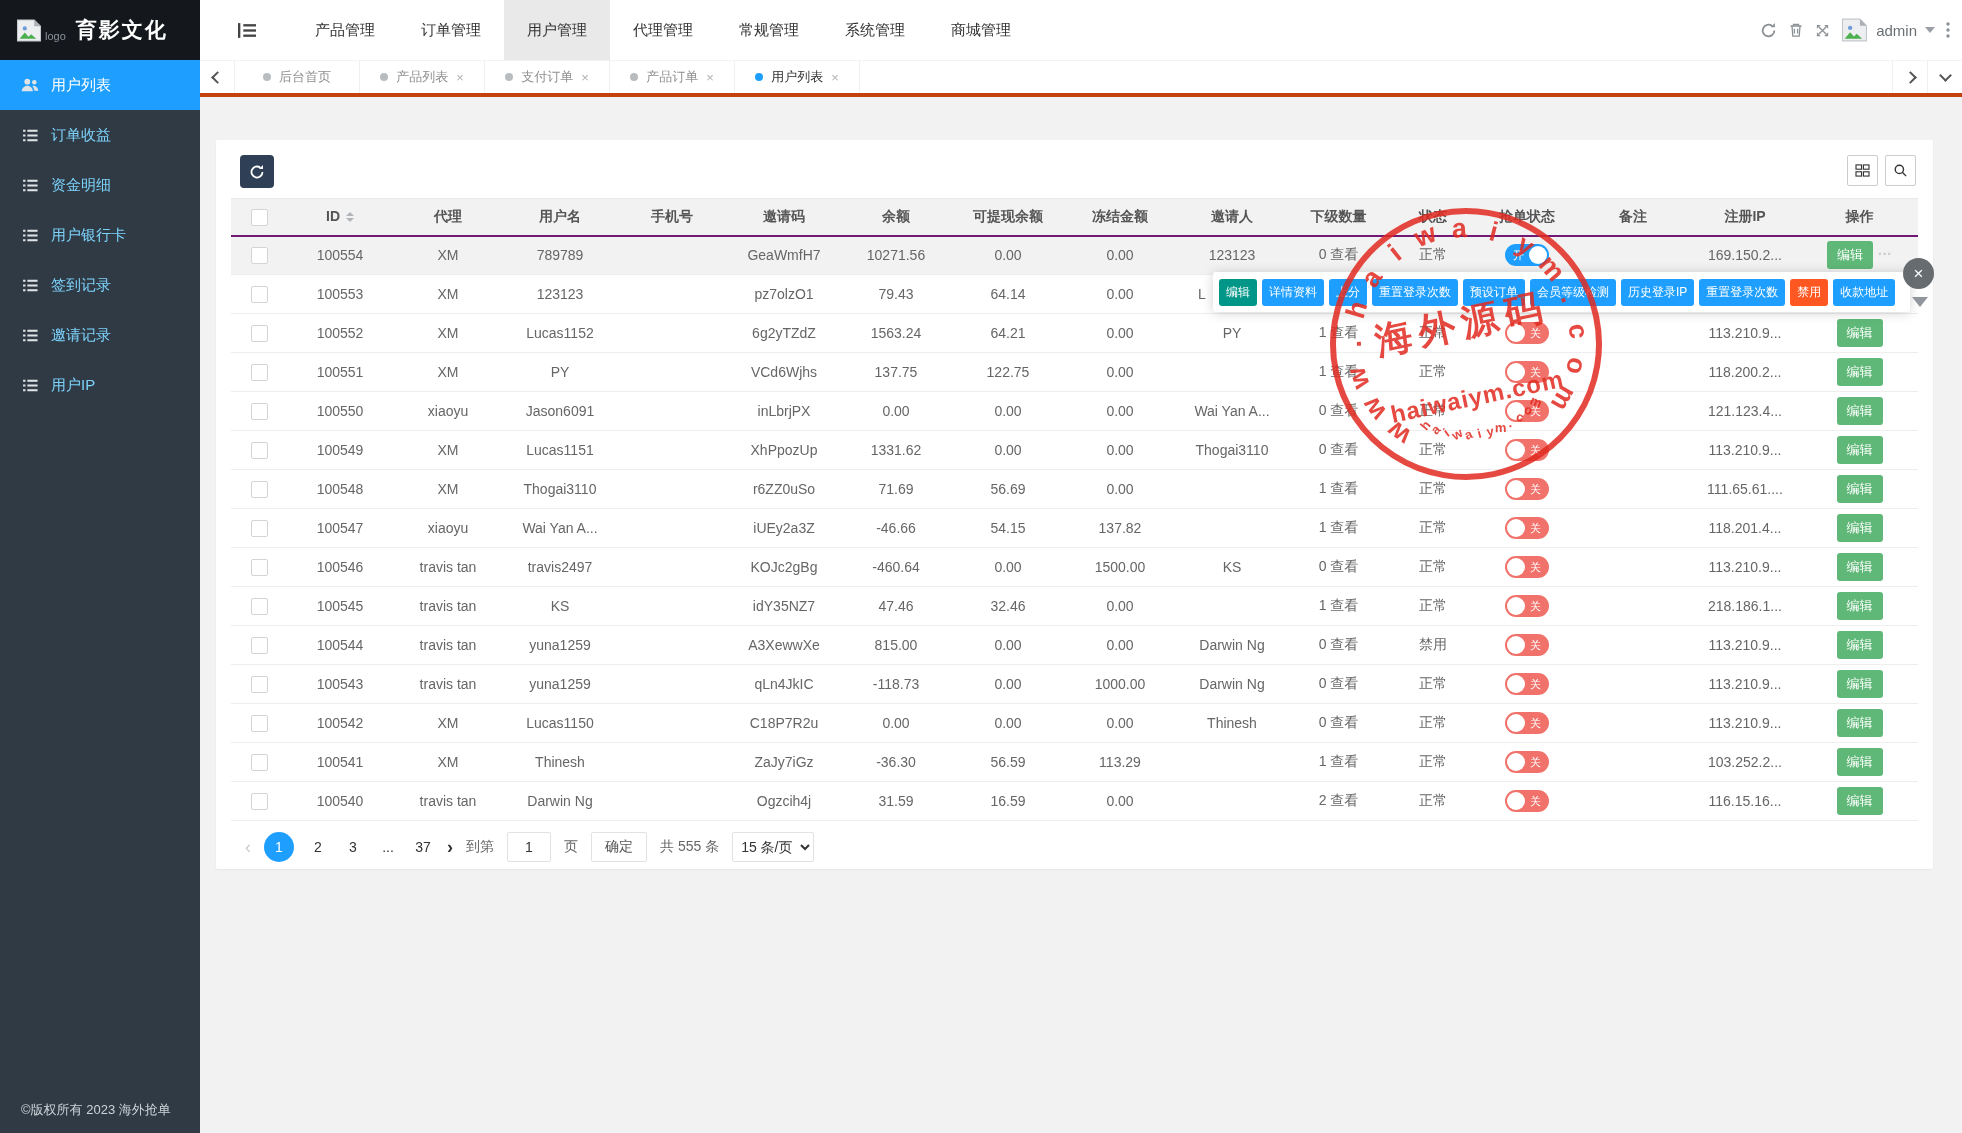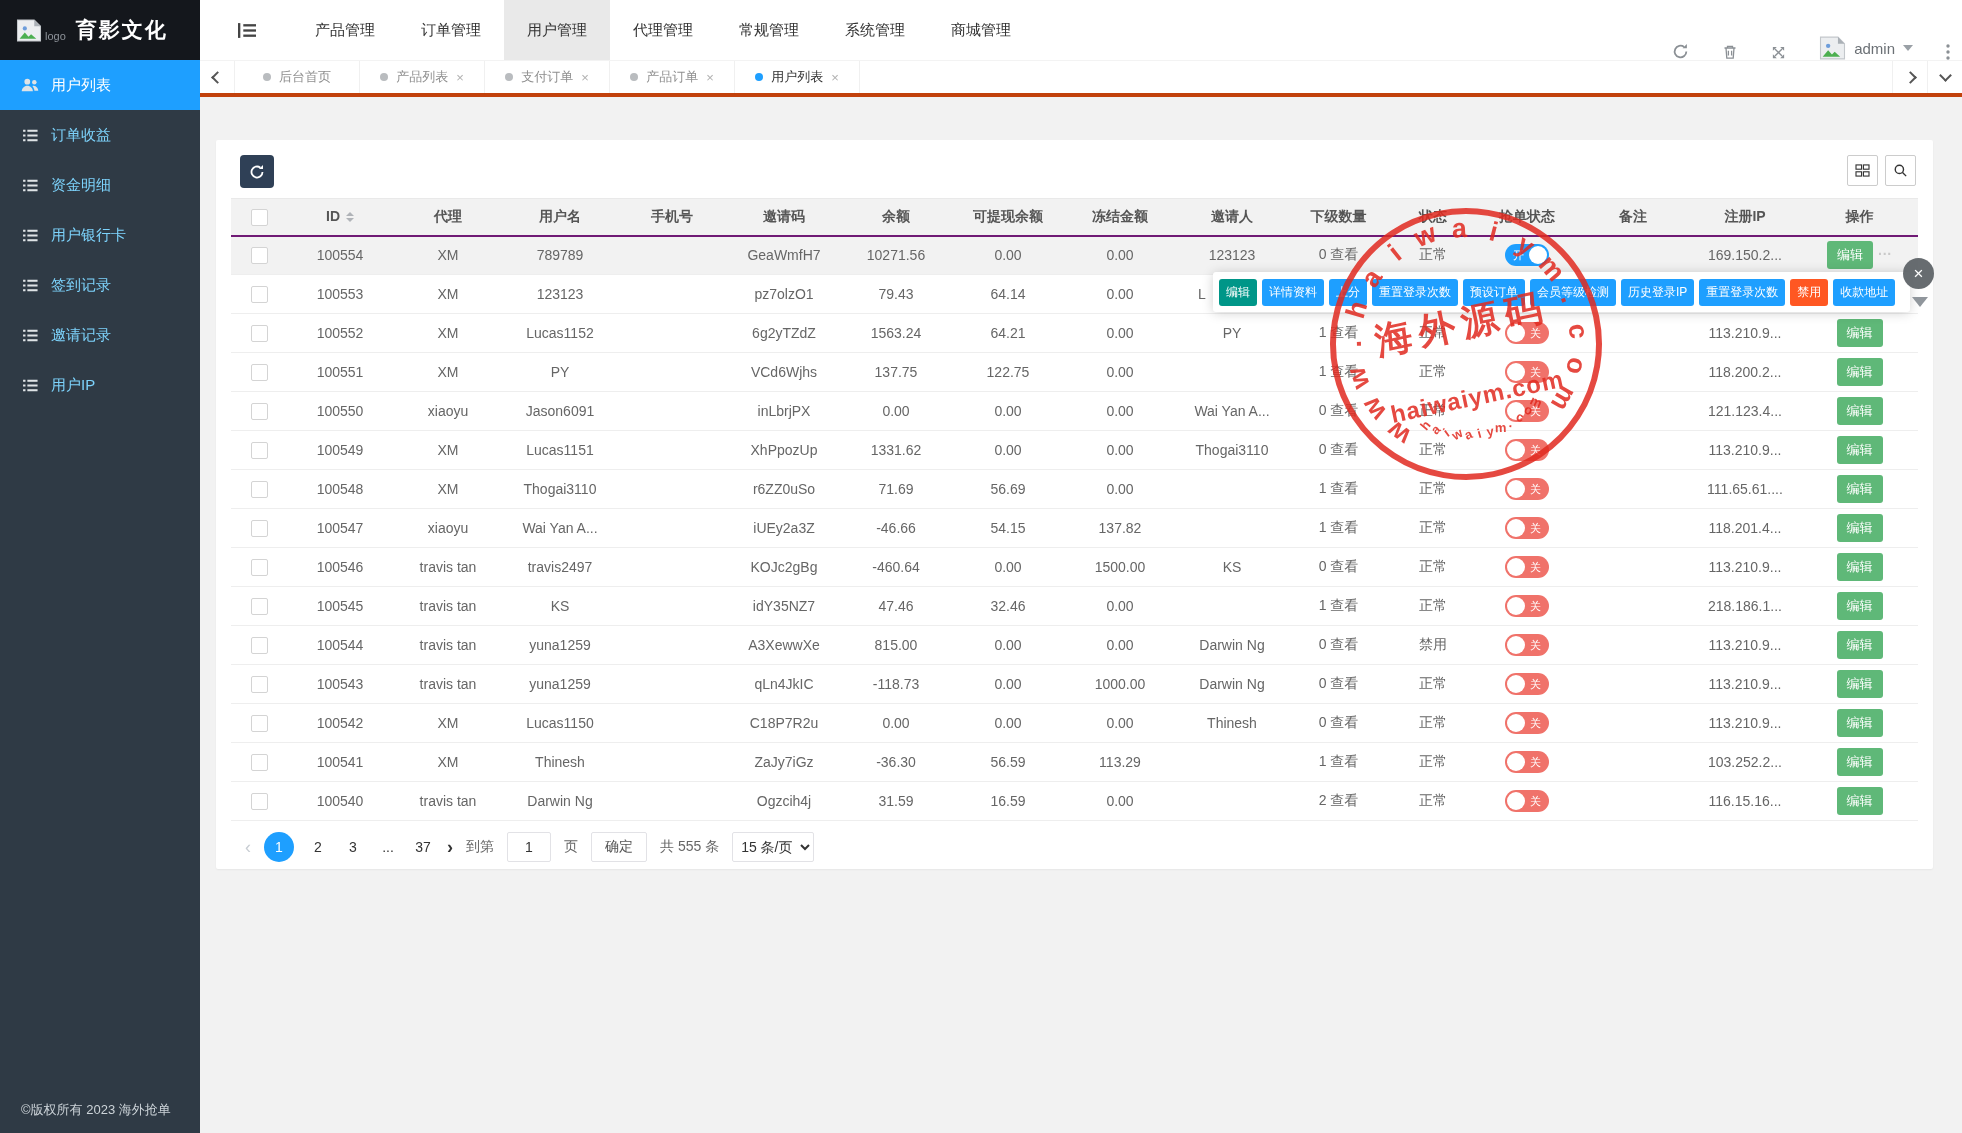--- a/index.html
+++ b/index.html
@@ -10,21 +10,21 @@
 
 .topbar{position:absolute;left:0;top:0;right:0;height:60px;background:#fff;z-index:10}
 .logo-block{position:absolute;left:0;top:0;width:200px;height:60px;background:#14171c;color:#fff;display:flex;align-items:center;padding-left:16px}
 .broken-img{display:inline-flex;align-items:flex-end;gap:3px}
 .logo-alt{font-size:11px;color:#8d9299}
 .brand{font-size:21px;font-weight:bold;letter-spacing:2px;margin-left:10px}
 .hamburger{position:absolute;left:238px;top:0;height:60px;display:flex;align-items:center;color:#444;cursor:pointer}
 .top-nav{position:absolute;left:292px;top:0;height:60px;display:flex}
 .nav-item{height:60px;display:flex;align-items:center;padding:0 23px;font-size:15px;color:#333;cursor:pointer}
 .nav-item.active{background:#e9e9e9}
-.top-right{position:absolute;right:12px;top:0;height:60px;display:flex;align-items:flex-end;gap:33px;color:#8b9095}
+.top-right{position:absolute;right:12px;top:0;height:60px;display:flex;align-items:center;gap:11px;color:#8b9095}
 .tool-ic{cursor:pointer;color:#8b9095;display:flex;align-items:center}
 .admin-box{display:flex;align-items:center;gap:8px;cursor:pointer}
 .admin-name{font-size:15px;color:#6b7075}
 
 
 .tabbar{position:absolute;left:200px;top:60px;right:0;height:37px;background:#fff;border-top:1px solid #f3f3f3;border-bottom:4px solid #c2410c;display:flex;z-index:9}
 .tab-arrow{width:35px;display:flex;align-items:center;justify-content:center;cursor:pointer;color:#555}
 .tab-arrow.l{border-right:1px solid #f0f0f0}
 .tab-arrow.r{border-left:1px solid #f0f0f0}
 .chev{width:9px;height:9px;border-right:2px solid #555;border-bottom:2px solid #555;display:inline-block}

